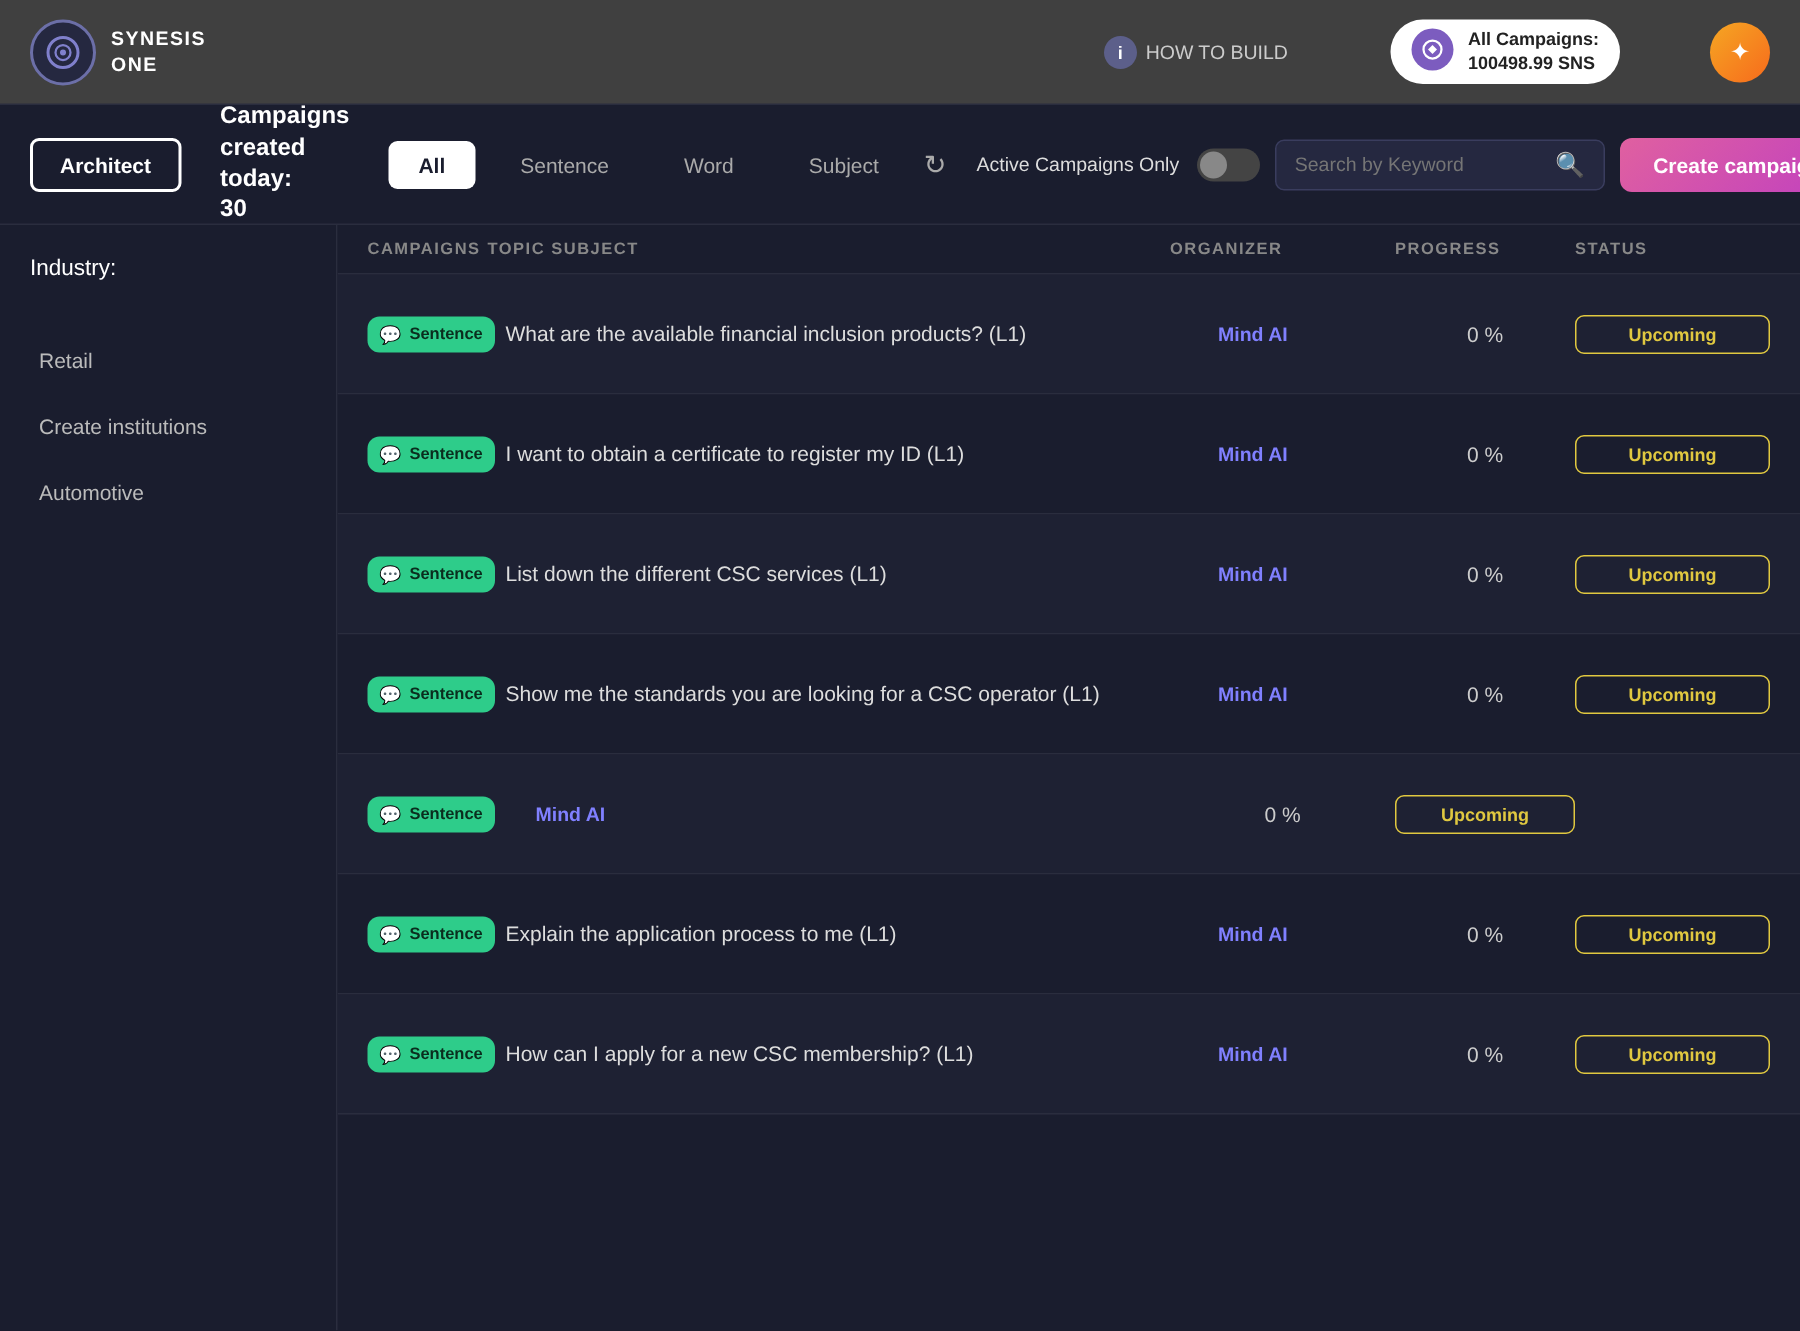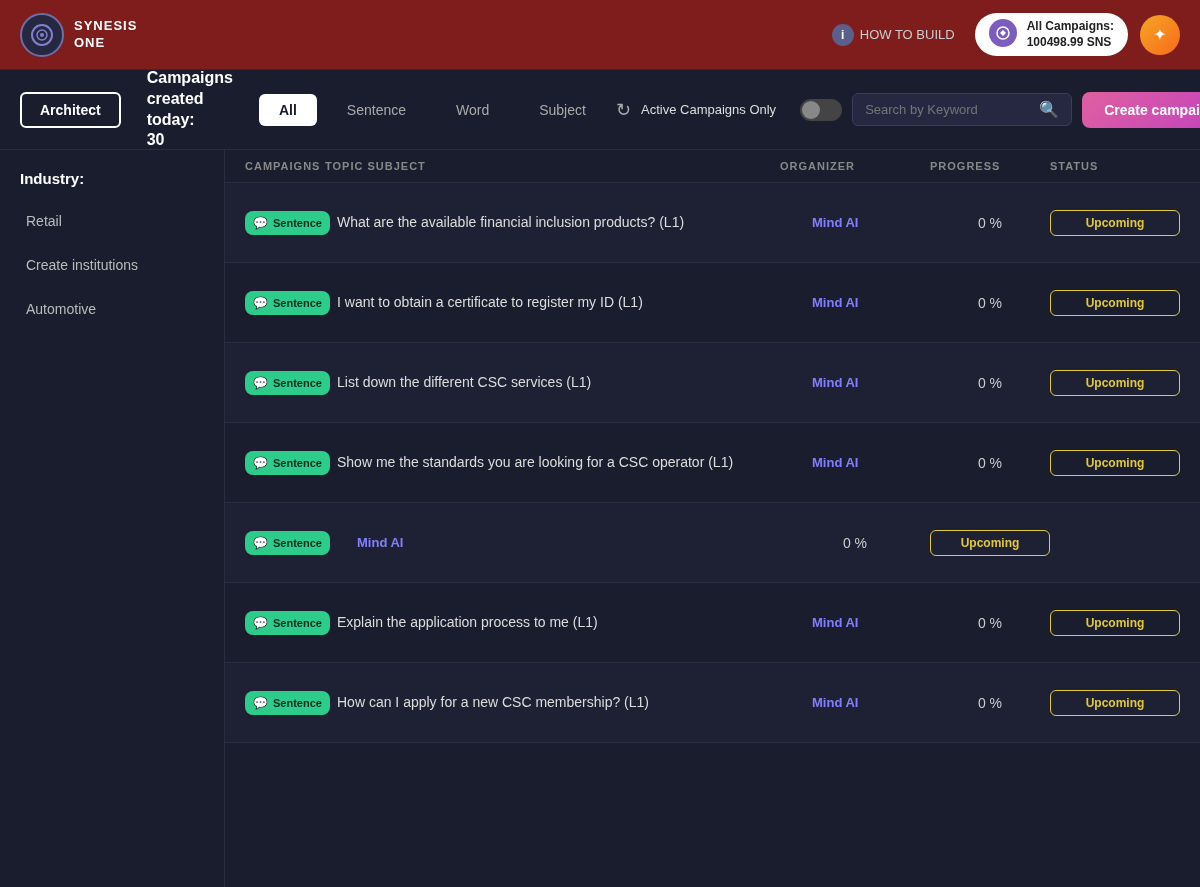--- a/index.html
+++ b/index.html
@@ -9,24 +9,25 @@
       color: #fff;
       min-height: 887px;
       width: 1200px;
       overflow-x: hidden;
     }
 
     
     .header {
       display: flex;
       align-items: center;
-      background: #7f1d1d;
+      background: #404040;
       padding: 10px 20px;
       height: 70px;
       border-bottom: 1px solid #2a2d3e;
+      gap: 48px;
     }
     .logo-area {
       display: flex;
       align-items: center;
       gap: 10px;
       flex: 0 0 auto;
     }
     .logo-circle {
       width: 44px;
       height: 44px;
@@ -142,21 +143,22 @@
       color: #aaa;
     }
     .tab-btn.active {
       background: #fff;
       color: #1a1d2e;
       font-weight: 700;
     }
     .active-campaigns-area {
       display: flex;
       align-items: center;
-      gap: 24px;
+      gap: 12px;
+      margin-left: 10px;
     }
     .active-label {
       font-size: 13px;
       color: #ddd;
       white-space: nowrap;
     }
     .toggle {
       width: 42px;
       height: 22px;
       background: #444;
@@ -226,23 +228,23 @@
     
     .sidebar {
       width: 225px;
       flex: 0 0 225px;
       background: #1a1d2e;
       padding: 20px 10px;
       border-right: 1px solid #2a2d3e;
     }
     .industry-label {
       font-size: 15px;
-      font-weight: 700;
-      color: #fff;
-      margin-bottom: 14px;
+      font-weight: 400;
+      color: #fff;
+      margin-bottom: 33px;
       padding-left: 10px;
     }
     .sidebar-item {
       padding: 12px 16px;
       border-radius: 8px;
       font-size: 14px;
       color: #bbb;
       cursor: pointer;
       margin-bottom: 4px;
     }

